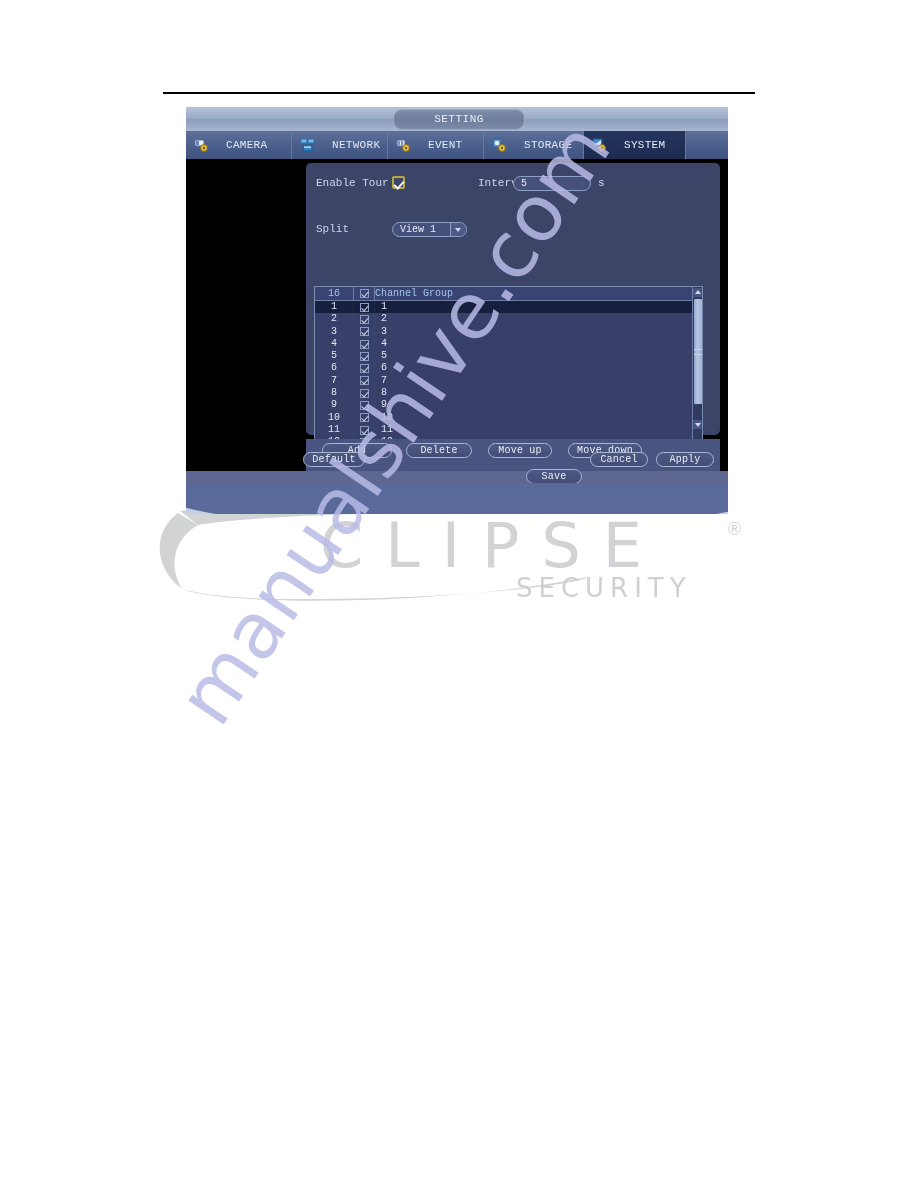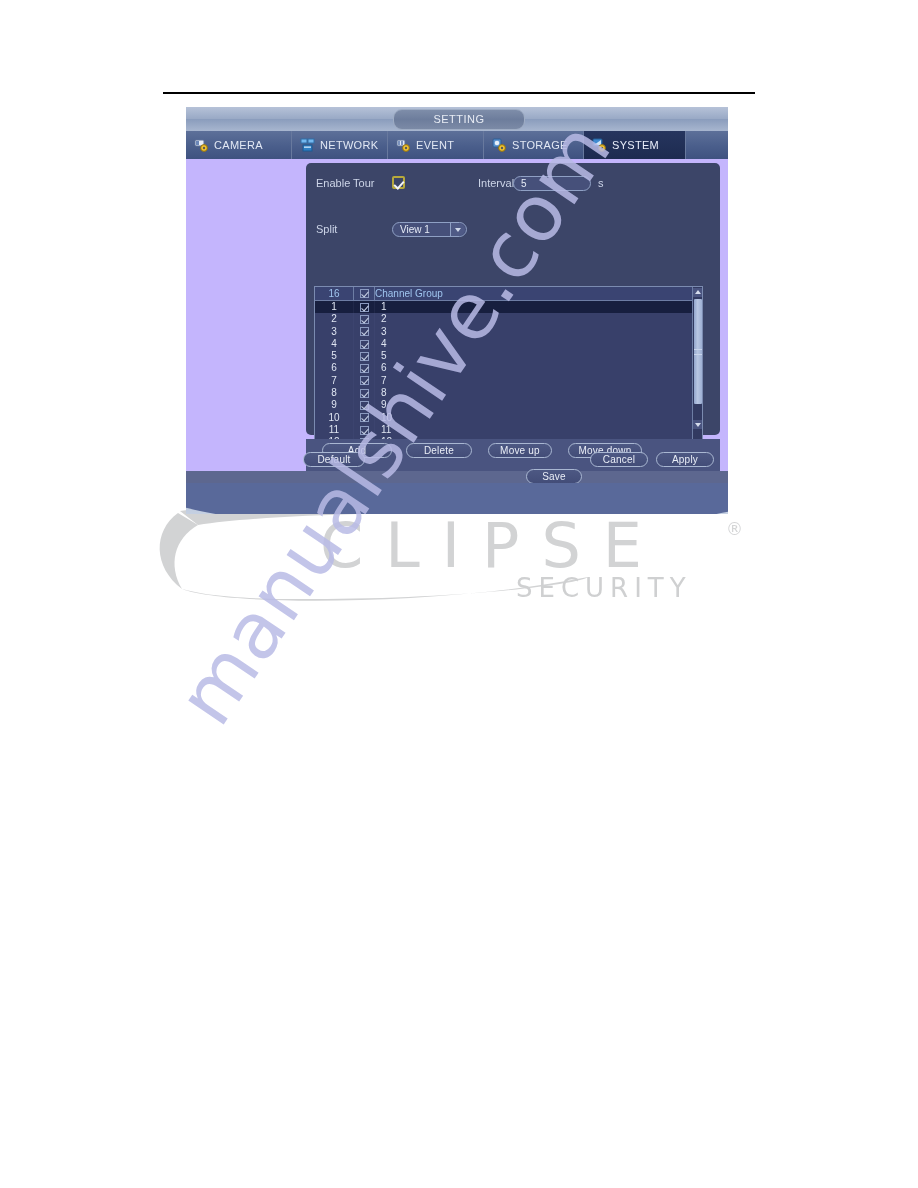--- a/index.html
+++ b/index.html
@@ -88,24 +88,25 @@
   }
   .logo-swoosh { position: absolute; left: 0; top: 0; }
 
   
   .nvr {
     position: absolute;
     left: 186px;
     top: 107px;
     width: 542px;
     height: 407px;
-    background: #c4b5fd;
+    background: #000000;
     z-index: 4;
     overflow: hidden;
     font-size: 11px;
+    font-family: Liberation Mono, monospace;
   }
 
   
   .titlebar {
     position: absolute;
     left: 0; top: 0;
     width: 542px; height: 24px;
     background: linear-gradient(to bottom, #b6c2d8 0%, #9aaac6 48%, #8b9dbd 52%, #a8b6cf 100%);
   }
   .title-pill {
@@ -128,21 +129,21 @@
     left: 0; top: 24px;
     width: 542px; height: 28px;
     background: linear-gradient(to bottom, #5d7099 0%, #4a5e8b 55%, #3f5280 100%);
     display: flex;
   }
   .tab {
     position: relative;
     height: 28px;
     display: flex;
     align-items: center;
-    gap: 5px;
+    gap: 17px;
     padding: 0 10px 0 8px;
     color: #e2e8f4;
     font-size: 11px;
     letter-spacing: .3px;
     border-right: 1px solid #68799e;
     box-sizing: border-box;
   }
   .tab.active {
     background: linear-gradient(to bottom, #26355e 0%, #1d2b50 100%);
     color: #e9eefa;

